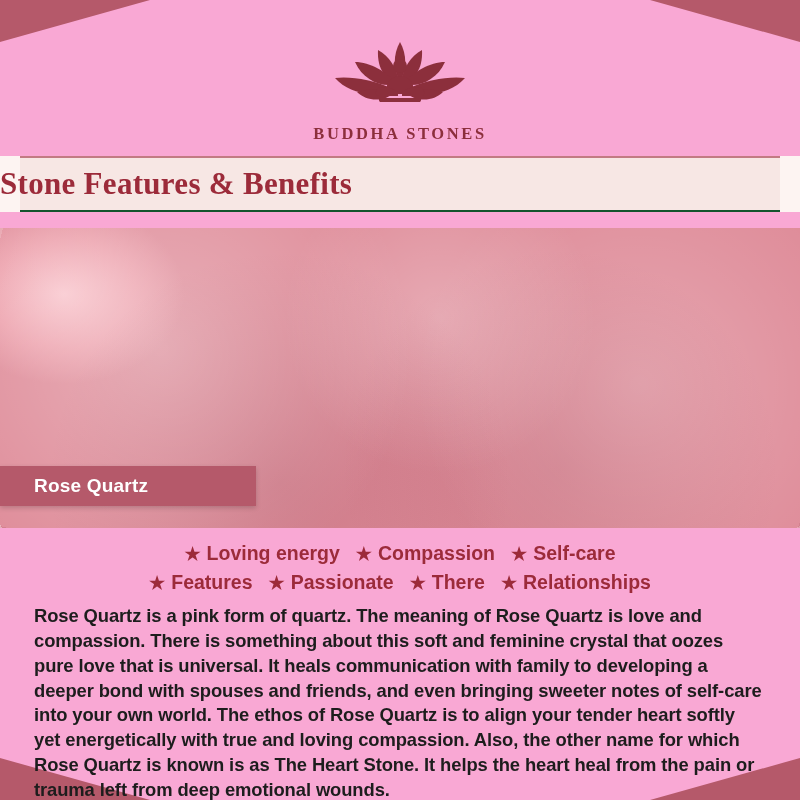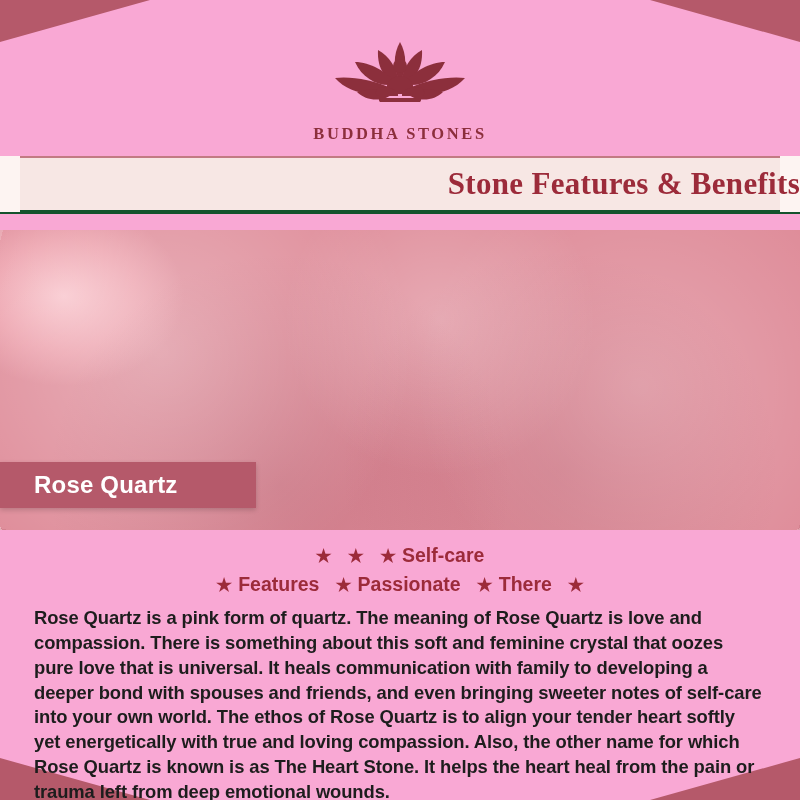--- a/index.html
+++ b/index.html
@@ -71,24 +71,24 @@
   }
 
   
   .title-band {
     position: relative;
     z-index: 6;
     margin-top: 12px;
     height: 52px;
     background: #f7e7e4;
     border-top: 2px solid #c27b83;
-    border-bottom: 4px solid #14532d;
+    border-bottom: 2px solid #14532d;
     display: flex;
     align-items: center;
-    justify-content: flex-end;
+    justify-content: flex-start;
   }
   .title-band::before,
   .title-band::after {
     content: "";
     position: absolute;
     top: -2px;
     bottom: -2px;
     width: 20px;
     background: #fdf4f2;
   }
@@ -157,21 +157,21 @@
 
   
   .stone-tag {
     position: absolute;
     left: 0;
     bottom: 22px;
     min-width: 196px;
     padding: 9px 26px 9px 34px;
     background: #b5596a;
     color: #ffffff;
-    font-size: 24px;
+    font-size: 19px;
     font-weight: bold;
     letter-spacing: 0.2px;
     z-index: 7;
     box-shadow: 0 2px 5px rgba(0,0,0,0.18);
   }
 
   
   .keywords {
     position: relative;
     z-index: 6;
@@ -258,23 +258,25 @@
     <div class="photo-canvas"></div>
     <div class="photo-facets"></div>
     <div class="photo-shadowing"></div>
     <div class="stone-tag">Rose Quartz</div>
   </div>
 
   <div class="keywords">
     <div class="kw-row">
       <span class="kw">
         <span class="star">★</span>
-      </span>
-      <span class="kw">
-        <span class="star">★</span>
+        <span>Loving energy</span>
+      </span>
+      <span class="kw">
+        <span class="star">★</span>
+        <span>Compassion</span>
       </span>
       <span class="kw">
         <span class="star">★</span>
         <span>Self-care</span>
       </span>
     </div>
     <div class="kw-row">
       <span class="kw">
         <span class="star">★</span>
         <span>Features</span>
@@ -282,19 +284,20 @@
       <span class="kw">
         <span class="star">★</span>
         <span>Passionate</span>
       </span>
       <span class="kw">
         <span class="star">★</span>
         <span>There</span>
       </span>
       <span class="kw">
         <span class="star">★</span>
+        <span>Relationships</span>
       </span>
     </div>
   </div>
 
   <div class="body-copy">Rose Quartz is a pink form of quartz. The meaning of Rose Quartz is love and compassion. There is something about this soft and feminine crystal that oozes pure love that is universal. It heals communication with family to developing a deeper bond with spouses and friends, and even bringing sweeter notes of self-care into your own world. The ethos of Rose Quartz is to align your tender heart softly yet energetically with true and loving compassion. Also, the other name for which Rose Quartz is known is as The Heart Stone. It helps the heart heal from the pain or trauma left from deep emotional wounds.</div>
 
 </div>
 
 </body></html>

